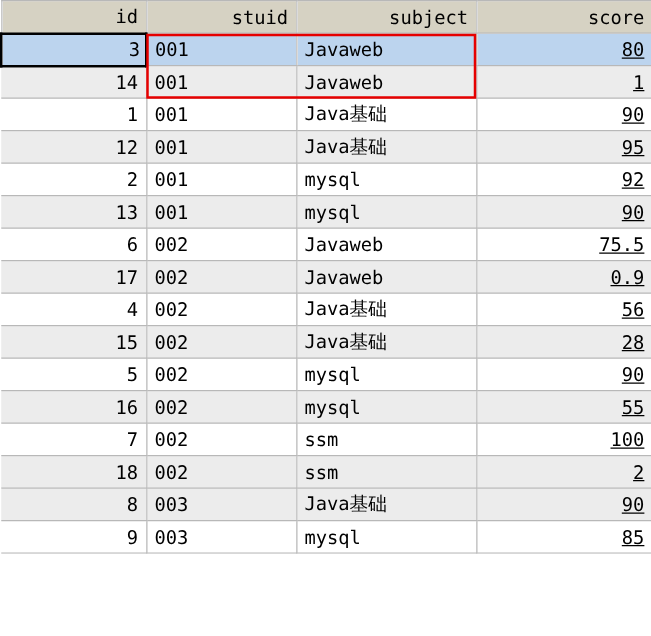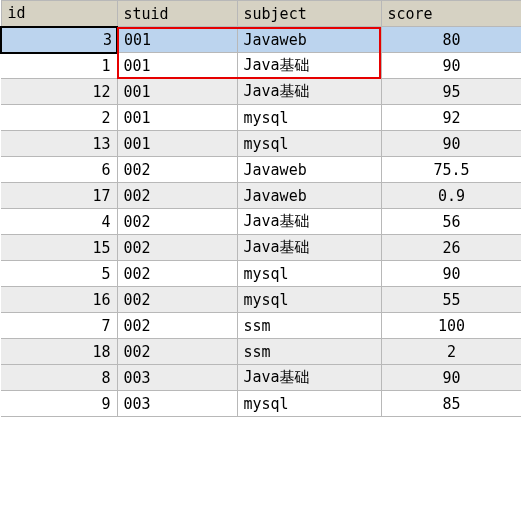--- a/index.html
+++ b/index.html
@@ -20,28 +20,28 @@
     border-right: 1px solid #b8b8b8;
     border-bottom: 1px solid #b8b8b8;
     padding: 3px 6px;
     height: 26px;
     vertical-align: middle;
     white-space: nowrap;
     overflow: hidden;
   }
   th {
     background: #d6d2c3;
-    text-align: left;
+    text-align: right;
     font-weight: normal;
     color: #000;
     border-top: 1px solid #b8b8b8;
     border-left: 1px solid #b8b8b8;
   }
   td.id-cell { text-align: right; }
-  td.score-cell { text-align: center; }
+  td.score-cell { text-align: right; text-decoration: underline; }
   td.stuid-cell, td.subject-cell { text-align: left; }
   tr.odd td { background: #ffffff; }
   tr.even td { background: #ececec; }
   tr.selected td { background: #bcd4ee; }
   tr.selected td.id-cell {
     border: 2px solid #000;
     padding: 1px 4px;
   }
   col.c-id { width: 116px; }
   col.c-stuid { width: 120px; }
@@ -77,20 +77,26 @@
       <th>score</th>
     </tr>
   </thead>
   <tbody id="tbody">
         <tr class="odd selected">
           <td class="id-cell">3</td>
           <td class="stuid-cell">001</td>
           <td class="subject-cell">Javaweb</td>
           <td class="score-cell">80</td>
         </tr>
+        <tr class="even">
+          <td class="id-cell">14</td>
+          <td class="stuid-cell">001</td>
+          <td class="subject-cell">Javaweb</td>
+          <td class="score-cell">1</td>
+        </tr>
         <tr class="odd">
           <td class="id-cell">1</td>
           <td class="stuid-cell">001</td>
           <td class="subject-cell">Java基础</td>
           <td class="score-cell">90</td>
         </tr>
         <tr class="even">
           <td class="id-cell">12</td>
           <td class="stuid-cell">001</td>
           <td class="subject-cell">Java基础</td>
@@ -123,21 +129,21 @@
         <tr class="odd">
           <td class="id-cell">4</td>
           <td class="stuid-cell">002</td>
           <td class="subject-cell">Java基础</td>
           <td class="score-cell">56</td>
         </tr>
         <tr class="even">
           <td class="id-cell">15</td>
           <td class="stuid-cell">002</td>
           <td class="subject-cell">Java基础</td>
-          <td class="score-cell">26</td>
+          <td class="score-cell">28</td>
         </tr>
         <tr class="odd">
           <td class="id-cell">5</td>
           <td class="stuid-cell">002</td>
           <td class="subject-cell">mysql</td>
           <td class="score-cell">90</td>
         </tr>
         <tr class="even">
           <td class="id-cell">16</td>
           <td class="stuid-cell">002</td>

